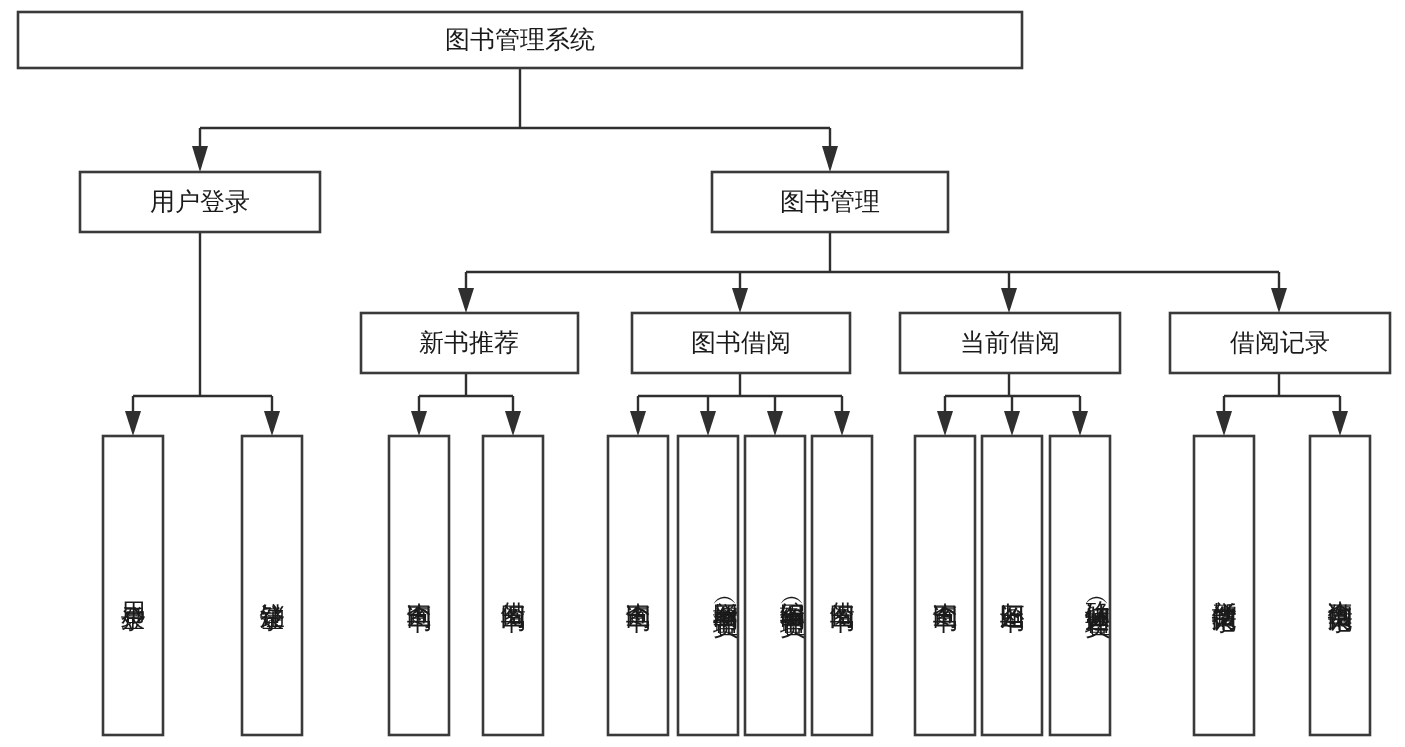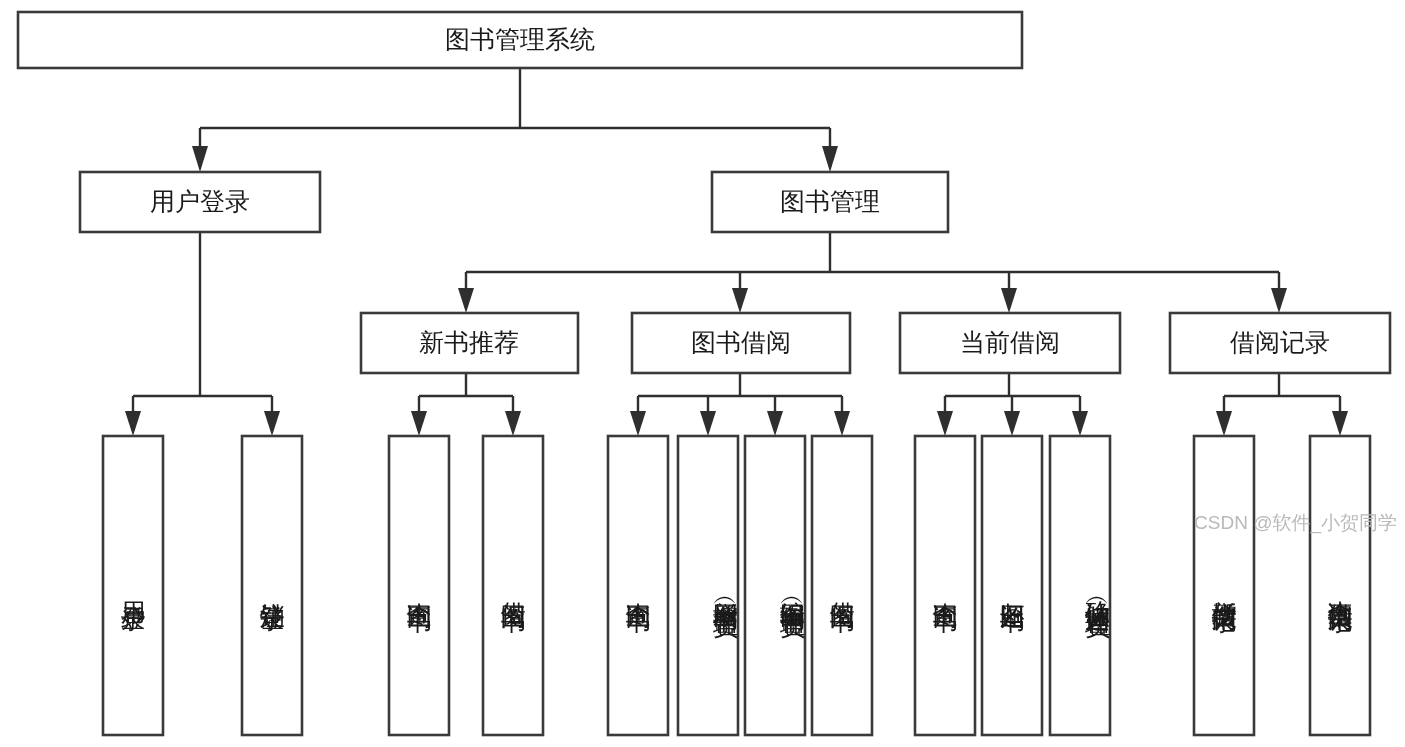--- a/index.html
+++ b/index.html
@@ -197,15 +197,14 @@
   <div class="vlabel" style="left:745px; top:436px; width:60px; height:299px; display:flex; align-items:flex-start; justify-content:center; padding-top:8px; box-sizing:border-box;">编辑图书（管理员）</div>
   <div class="vlabel" style="left:812px; top:436px; width:60px; height:299px; display:flex; align-items:center; justify-content:center;">借阅图书</div>
 
   <div class="vlabel" style="left:915px; top:436px; width:60px; height:299px; display:flex; align-items:center; justify-content:center;">查询图书</div>
   <div class="vlabel" style="left:982px; top:436px; width:60px; height:299px; display:flex; align-items:center; justify-content:center;">归还图书</div>
   <div class="vlabel" style="left:1050px; top:436px; width:60px; height:299px; display:flex; align-items:flex-start; justify-content:center; padding-top:8px; box-sizing:border-box;">确认归还（管理员）</div>
 
   <div class="vlabel" style="left:1194px; top:436px; width:60px; height:299px; display:flex; align-items:center; justify-content:center;">新增借阅记录</div>
   <div class="vlabel" style="left:1310px; top:436px; width:60px; height:299px; display:flex; align-items:center; justify-content:center;">查询借阅记录</div>
 
-  <div class="watermark">CSDN @软件_小贺同学</div>
 
 </div>
 
 </body></html>

